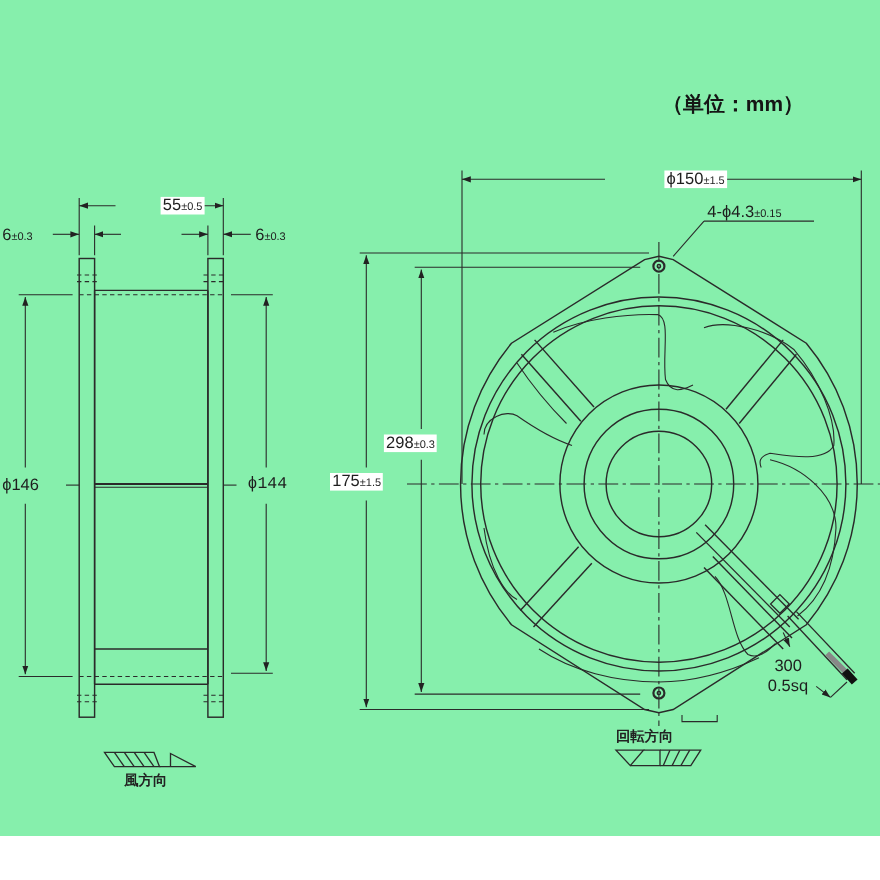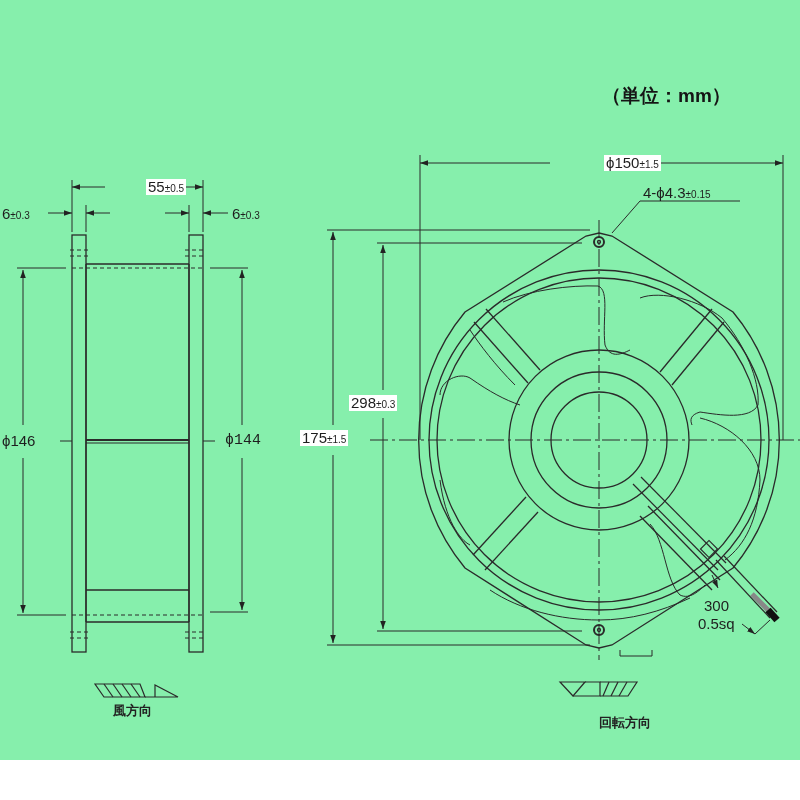--- a/index.html
+++ b/index.html
@@ -198,14 +198,14 @@
     <span class="big">4-ϕ4.3</span><span class="tol">±0.15</span>
   </div>
   <div class="lbl bg" style="left:349px; top:395px;">
     <span class="big">298</span><span class="tol">±0.3</span>
   </div>
   <div class="lbl bg" style="left:300px; top:430px;text-align:right;">
     <span class="big">175</span><span class="tol">±1.5</span>
   </div>
   <div class="lbl big" style="left:704px; top:598px;">300</div>
   <div class="lbl big" style="left:698px; top:616px;">0.5sq</div>
-  <div class="lbl cap" style="left:560px; top:716px;margin-left:39px;">回転方向</div>
+  <div class="lbl cap" style="left:560px; top:664px;">回転方向</div>
 </div>
 
 </body></html>

